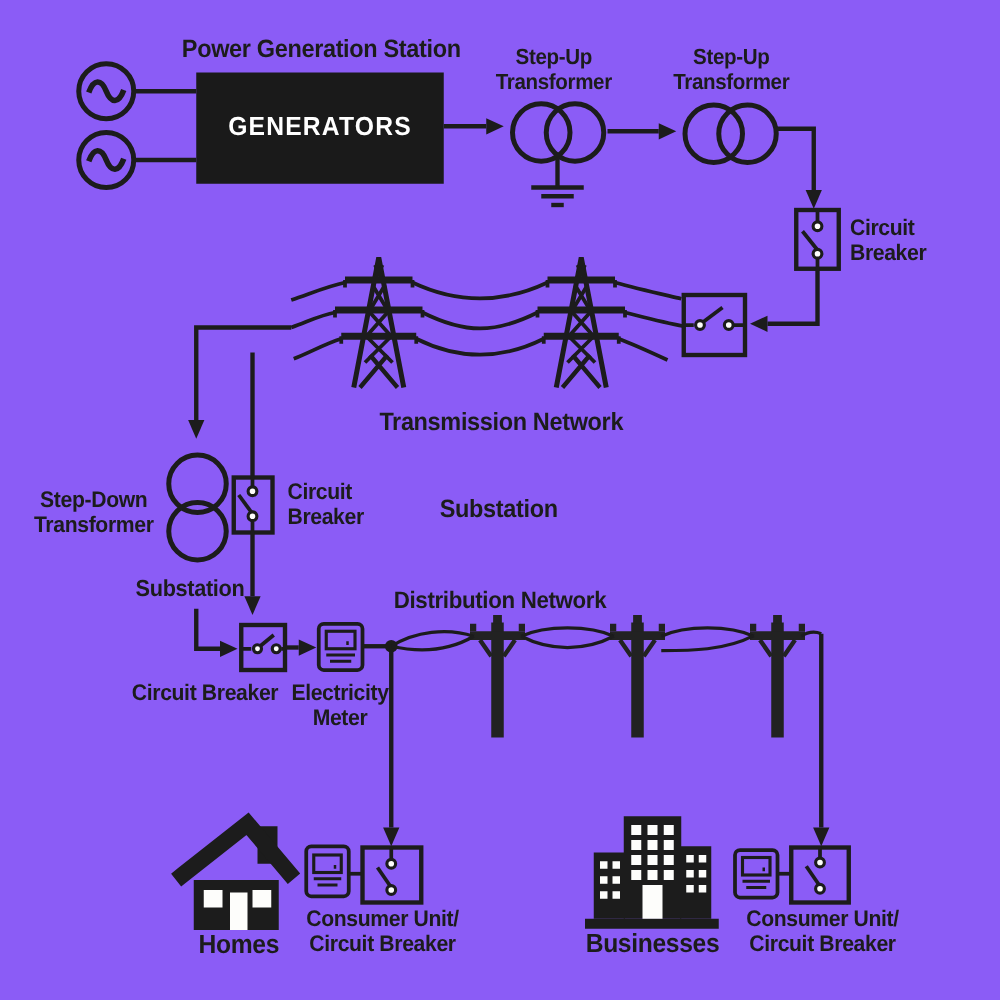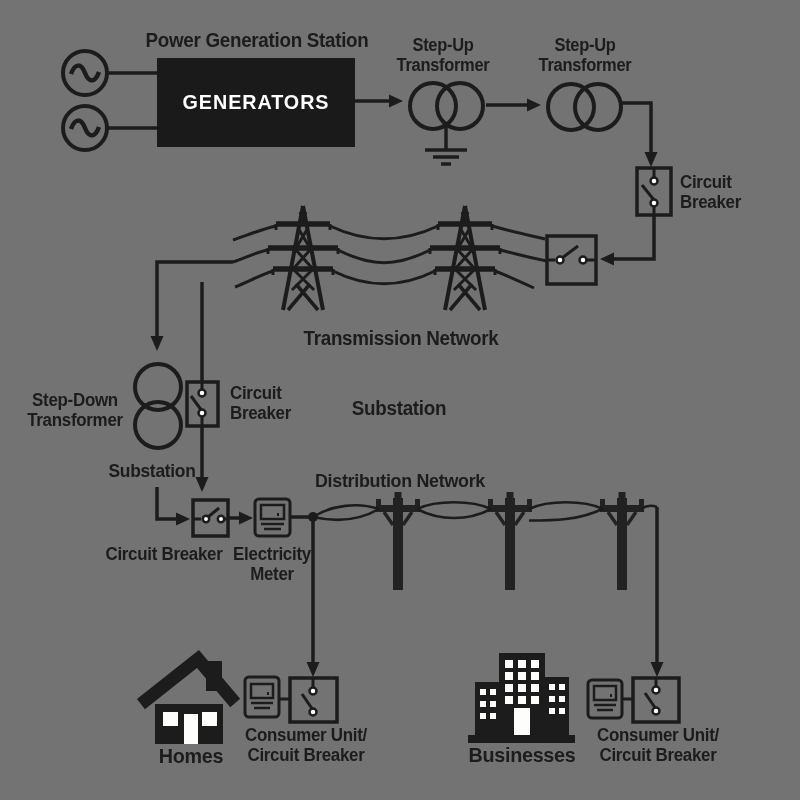--- a/index.html
+++ b/index.html
@@ -1,18 +1,18 @@
 <!DOCTYPE html>
 <html><head>
 <meta charset="utf-8">
 <style>
   html,body{margin:0;padding:0;background:#e8e8e8;}
   .stage{
     position:relative;width:800px;height:800px;margin:0 auto;
-    background:#737373;overflow:hidden;
+    background:#8b5cf6;overflow:hidden;
     font-family:"Liberation Sans",sans-serif;color:#1c1c1c;
   }
   .stage svg{position:absolute;left:0;top:0;}
   .lbl{
     position:absolute;font-weight:700;line-height:1.12;letter-spacing:-0.3px;
     white-space:pre-line;text-align:center;
     transform:translate(-50%,-50%) scaleX(0.94);
   }
   .lbl.left{
     transform:translate(0,-50%) scaleX(0.94);

